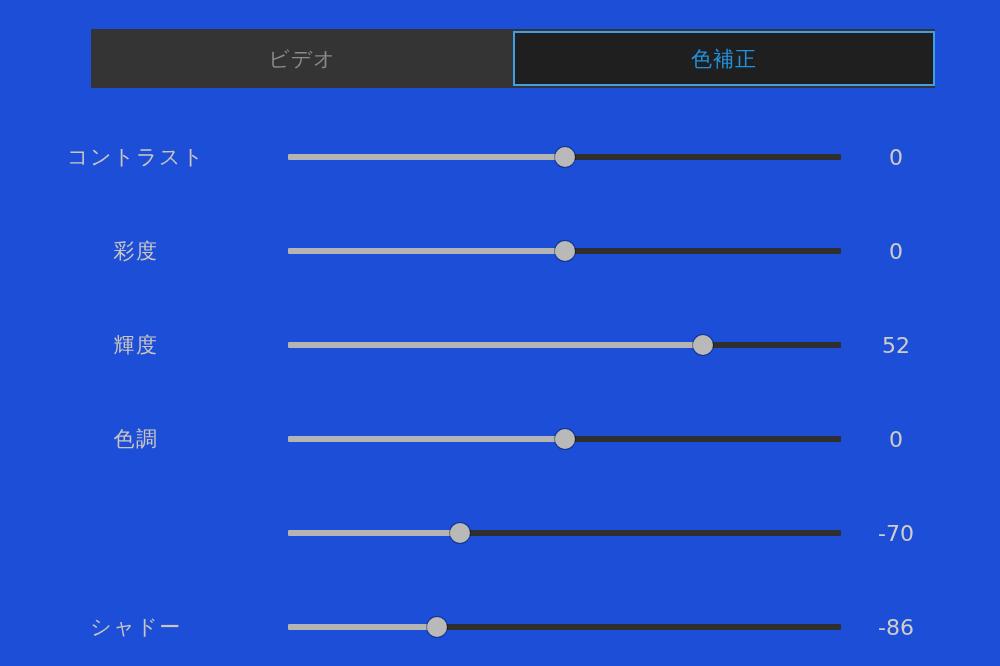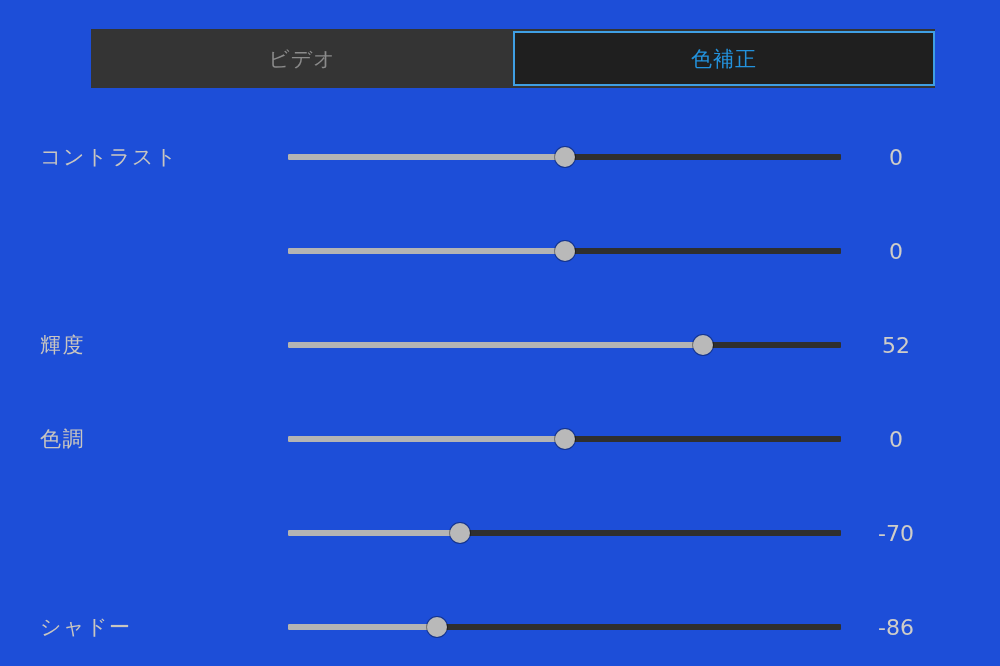--- a/index.html
+++ b/index.html
@@ -65,21 +65,21 @@
   }
   .row {
     position: relative;
     height: 94px;
     width: 1000px;
   }
   .row-label {
     position: absolute;
     left: 40px;
     width: 192px;
-    text-align: left;
+    text-align: center;
     top: 50%;
     transform: translateY(-50%);
     font-size: 21px;
     letter-spacing: 1.5px;
     color: #c9c6c0;
     white-space: nowrap;
     user-select: none;
   }
   .slider {
     position: absolute;
@@ -149,20 +149,21 @@
       <div class="row">
         <div class="row-label">コントラスト</div>
         <div class="slider">
           <div class="track"></div>
           <div class="track-fill" style="width: 50.1%;"></div>
           <div class="thumb" style="left: 50.1%;"></div>
         </div>
         <div class="row-value">0</div>
       </div>
       <div class="row">
+        <div class="row-label">彩度</div>
         <div class="slider">
           <div class="track"></div>
           <div class="track-fill" style="width: 50.1%;"></div>
           <div class="thumb" style="left: 50.1%;"></div>
         </div>
         <div class="row-value">0</div>
       </div>
       <div class="row">
         <div class="row-label">輝度</div>
         <div class="slider">

